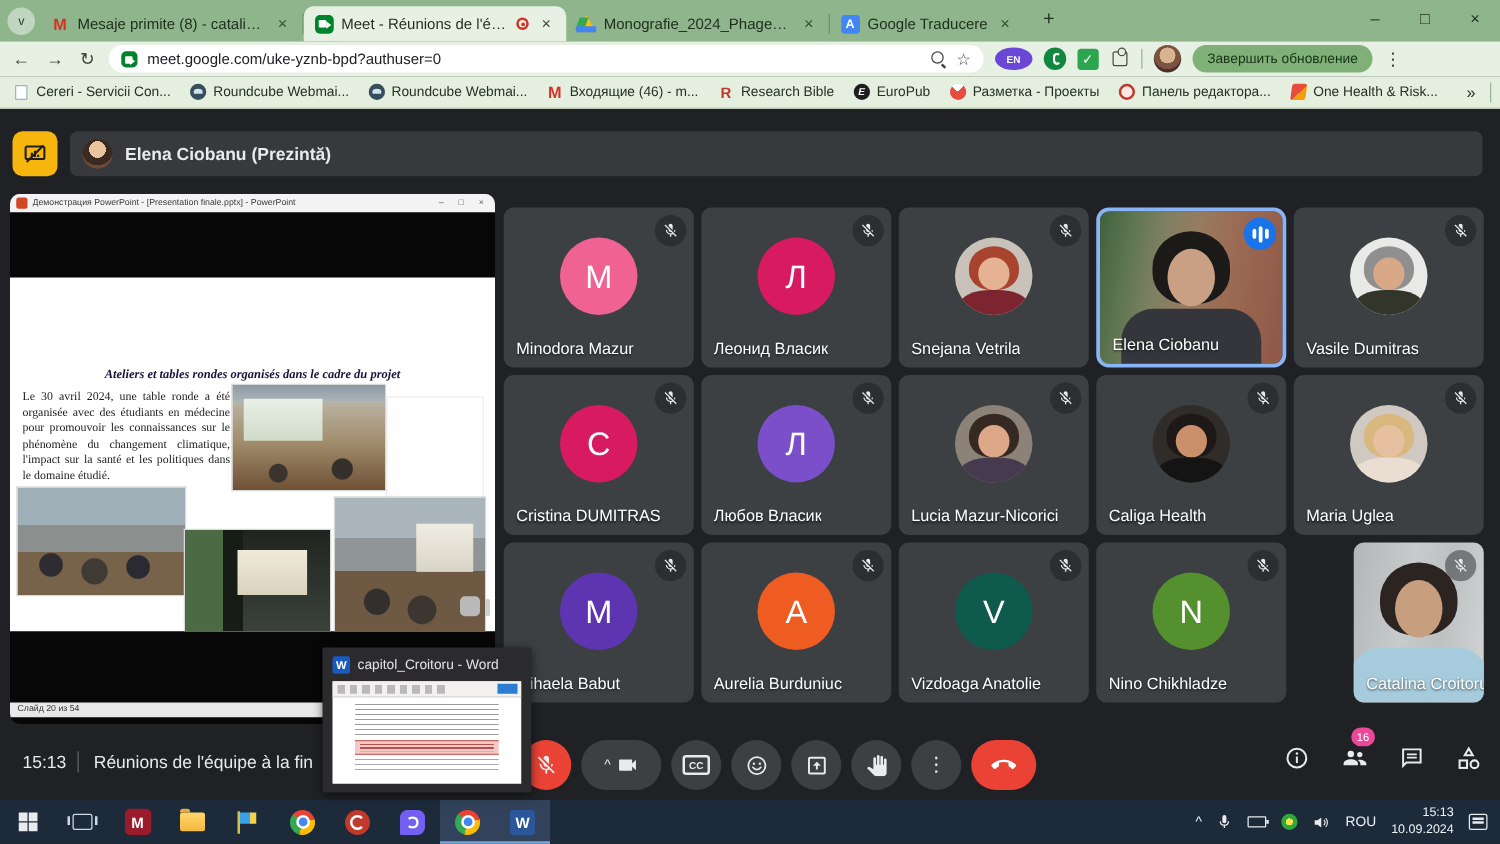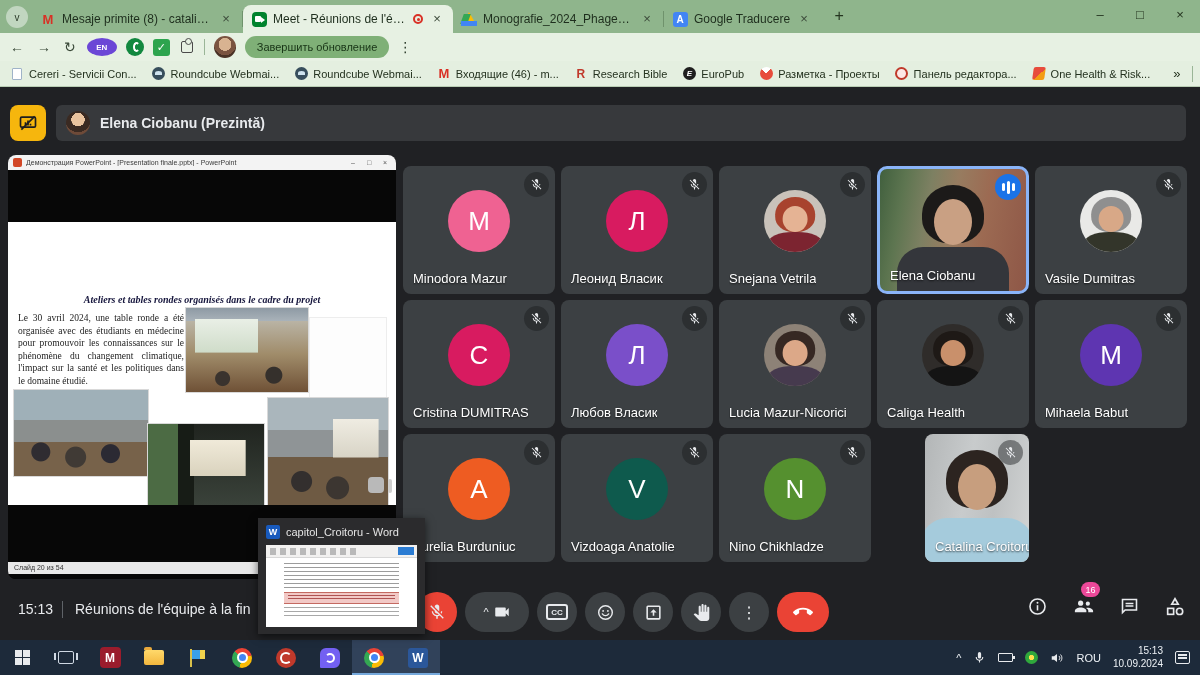--- a/index.html
+++ b/index.html
@@ -306,20 +306,26 @@
     <span>–</span>
     <span>□</span>
     <span>×</span>
   </div>
 </div>
 
 <div id="toolbar">
   <button class="navbtn">←</button>
   <button class="navbtn">→</button>
   <button class="navbtn">↻</button>
+  <div id="omnibox">
+    <span class="meetfav small"></span>
+    <span id="urltext">meet.google.com/uke-yznb-bpd?authuser=0</span>
+    <span class="zoomicon"></span>
+    <span class="staric">☆</span>
+  </div>
   <span class="extEN">EN</span>
   <span class="extG"></span>
   <span class="extCheck">✓</span>
   <span class="puzzle"></span>
   <span class="tsepv"></span>
   <span class="avatar-sm"></span>
   <button id="updatebtn">Завершить обновление</button>
   <span class="kebab">⋮</span>
 </div>
 
@@ -531,20 +537,33 @@
         <i class="torso" style="background: rgb(20, 20, 20);"></i>
       </span>
       <span class="micchip">
           <svg width="13" height="13">
             <use href="#i-micoff"></use>
           </svg>
         </span>
       <span class="pname">Caliga Health</span>
     </div>
 
+    <div class="tile">
+      <span class="avatar photoA" style="background: rgb(207, 201, 193);">
+        <i class="hair" style="background: rgb(217, 184, 127);"></i>
+        <i class="face" style="background: rgb(230, 192, 160);"></i>
+        <i class="torso" style="background: rgb(233, 222, 209);"></i>
+      </span>
+      <span class="micchip">
+          <svg width="13" height="13">
+            <use href="#i-micoff"></use>
+          </svg>
+        </span>
+      <span class="pname">Maria Uglea</span>
+    </div>
 
     <div class="tile">
       <span class="avatar" style="background: rgb(94, 53, 177);">
           <span>M</span>
         </span>
       <span class="micchip">
           <svg width="13" height="13">
             <use href="#i-micoff"></use>
           </svg>
         </span>

